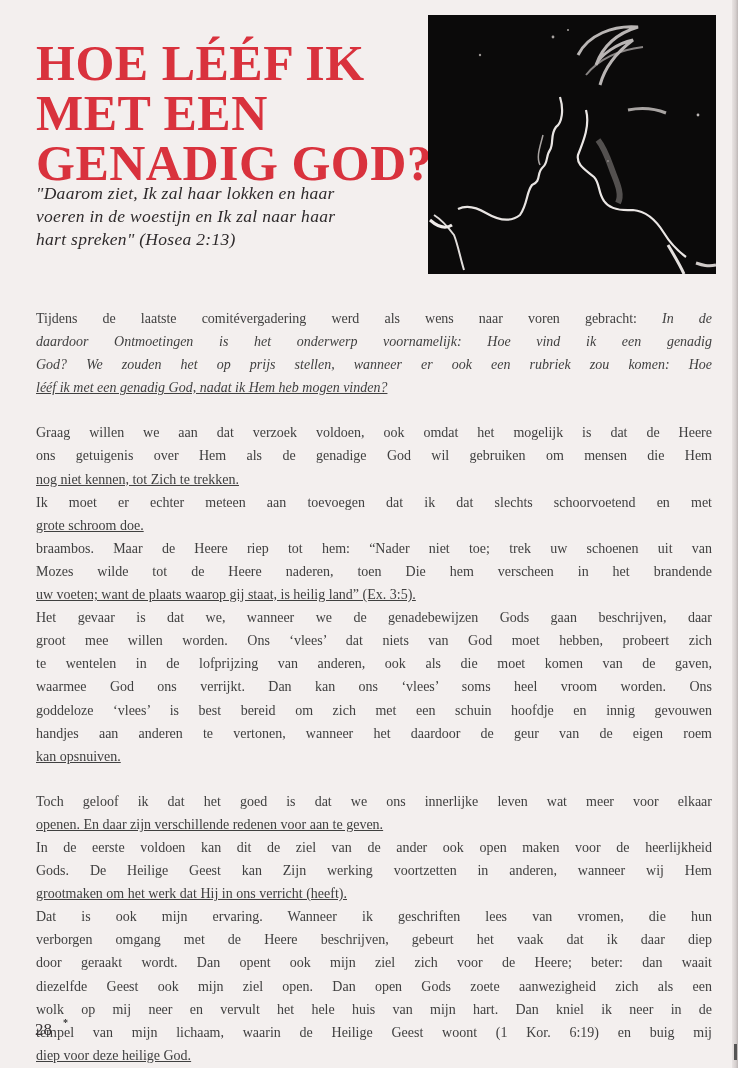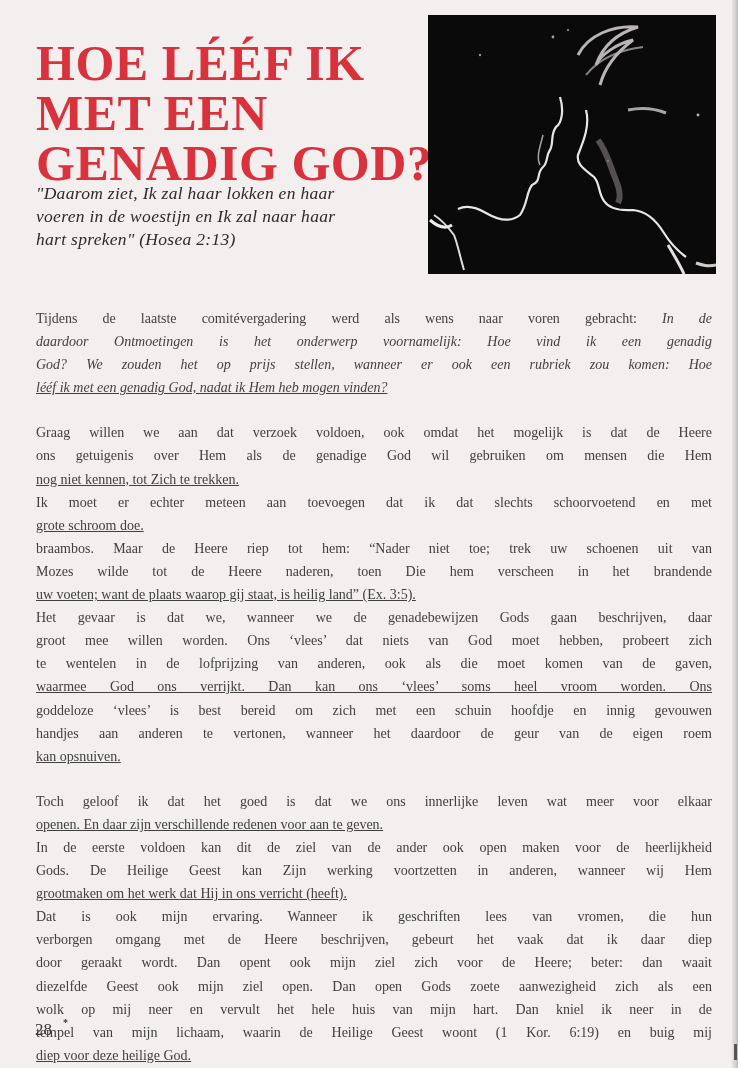--- a/index.html
+++ b/index.html
@@ -123,21 +123,21 @@
   <div class="para">
     <span class="line" style="white-space: normal; width: 676px;">braambos. Maar de Heere riep tot hem: “Nader niet toe; trek uw schoenen uit van</span>
     <span class="line" style="white-space: normal; width: 676px;">Mozes wilde tot de Heere naderen, toen Die hem verscheen in het brandende</span>
     <span class="line last">uw voeten; want de plaats waarop gij staat, is heilig land” (Ex. 3:5).</span>
   </div>
 
   <div class="para">
     <span class="line" style="white-space: normal; width: 676px;">Het gevaar is dat we, wanneer we de genadebewijzen Gods gaan beschrijven, daar</span>
     <span class="line" style="white-space: normal; width: 676px;">groot mee willen worden. Ons ‘vlees’ dat niets van God moet hebben, probeert zich</span>
     <span class="line" style="white-space: normal; width: 676px;">te wentelen in de lofprijzing van anderen, ook als die moet komen van de gaven,</span>
-    <span class="line" style="white-space: normal; width: 676px; text-decoration: underline;">waarmee God ons verrijkt. Dan kan ons ‘vlees’ soms heel vroom worden. Ons</span>
+    <span class="line" style="white-space: normal; width: 676px;">waarmee God ons verrijkt. Dan kan ons ‘vlees’ soms heel vroom worden. Ons</span>
     <span class="line" style="white-space: normal; width: 676px;">goddeloze ‘vlees’ is best bereid om zich met een schuin hoofdje en innig gevouwen</span>
     <span class="line" style="white-space: normal; width: 676px;">handjes aan anderen te vertonen, wanneer het daardoor de geur van de eigen roem</span>
     <span class="line last">kan opsnuiven.</span>
   </div>
 
   <div class="para gap">
     <span class="line" style="white-space: normal; width: 676px;">Toch geloof ik dat het goed is dat we ons innerlijke leven wat meer voor elkaar</span>
     <span class="line last">openen. En daar zijn verschillende redenen voor aan te geven.</span>
   </div>
 

